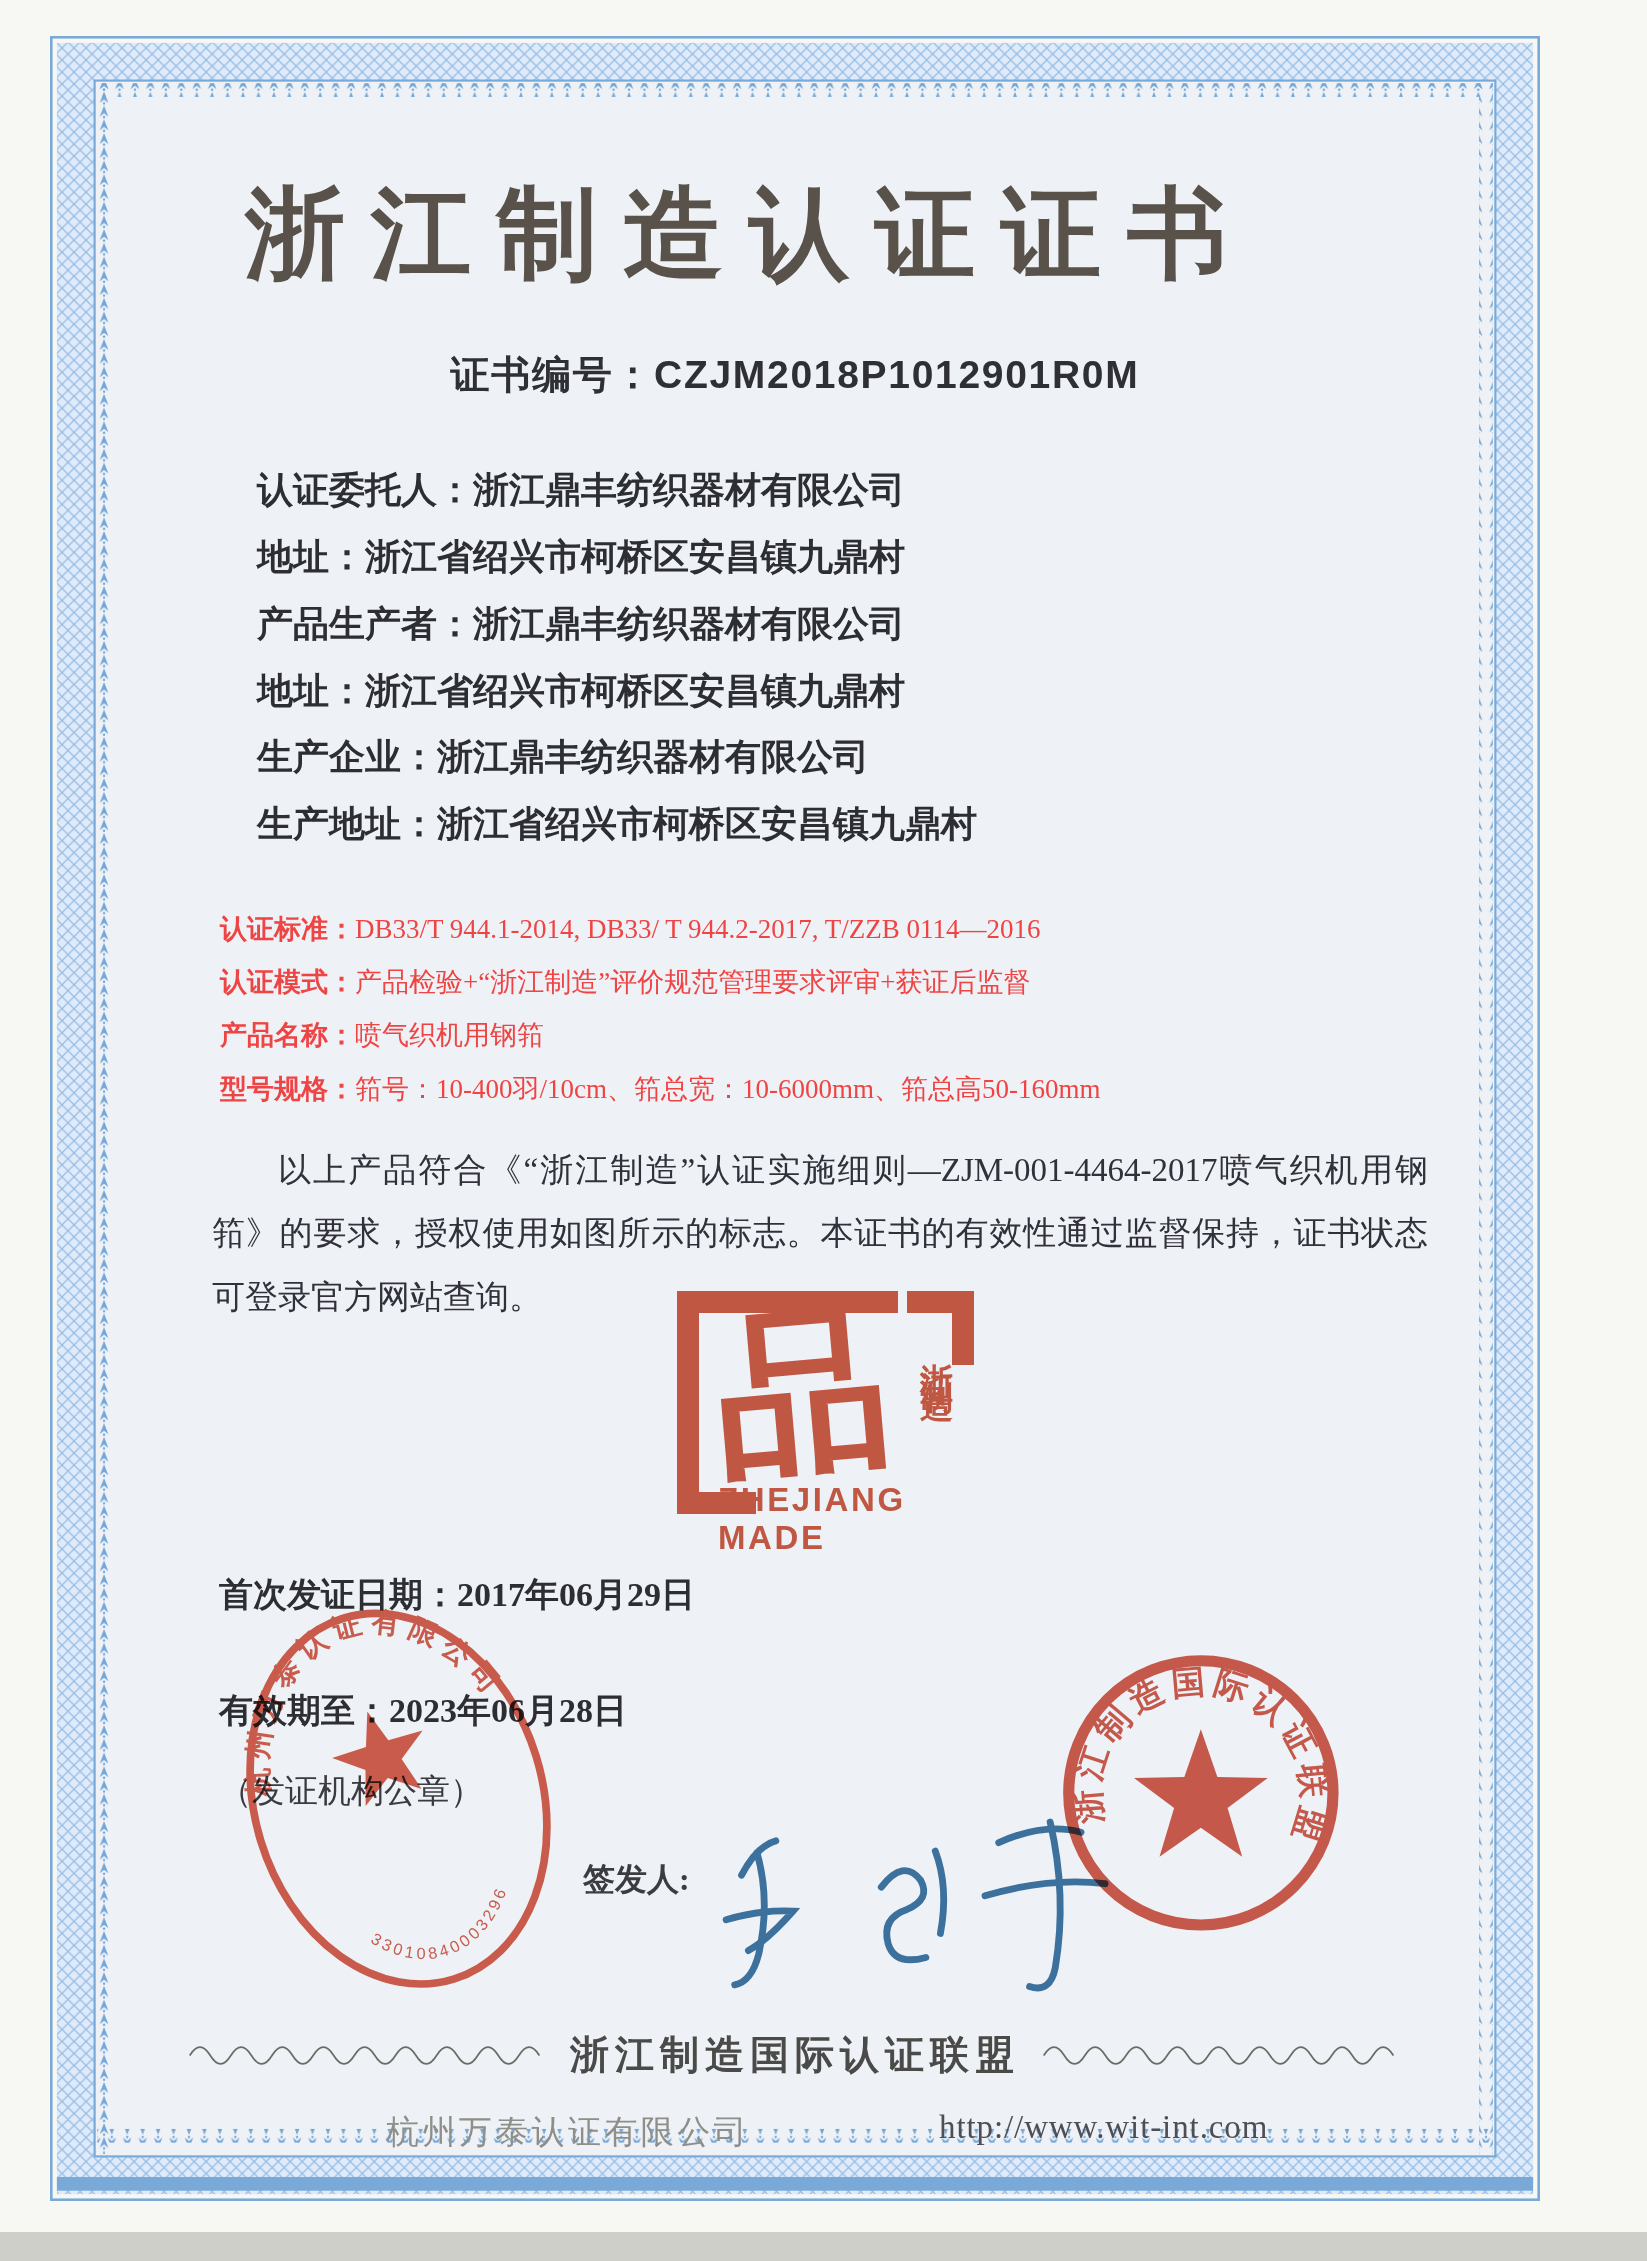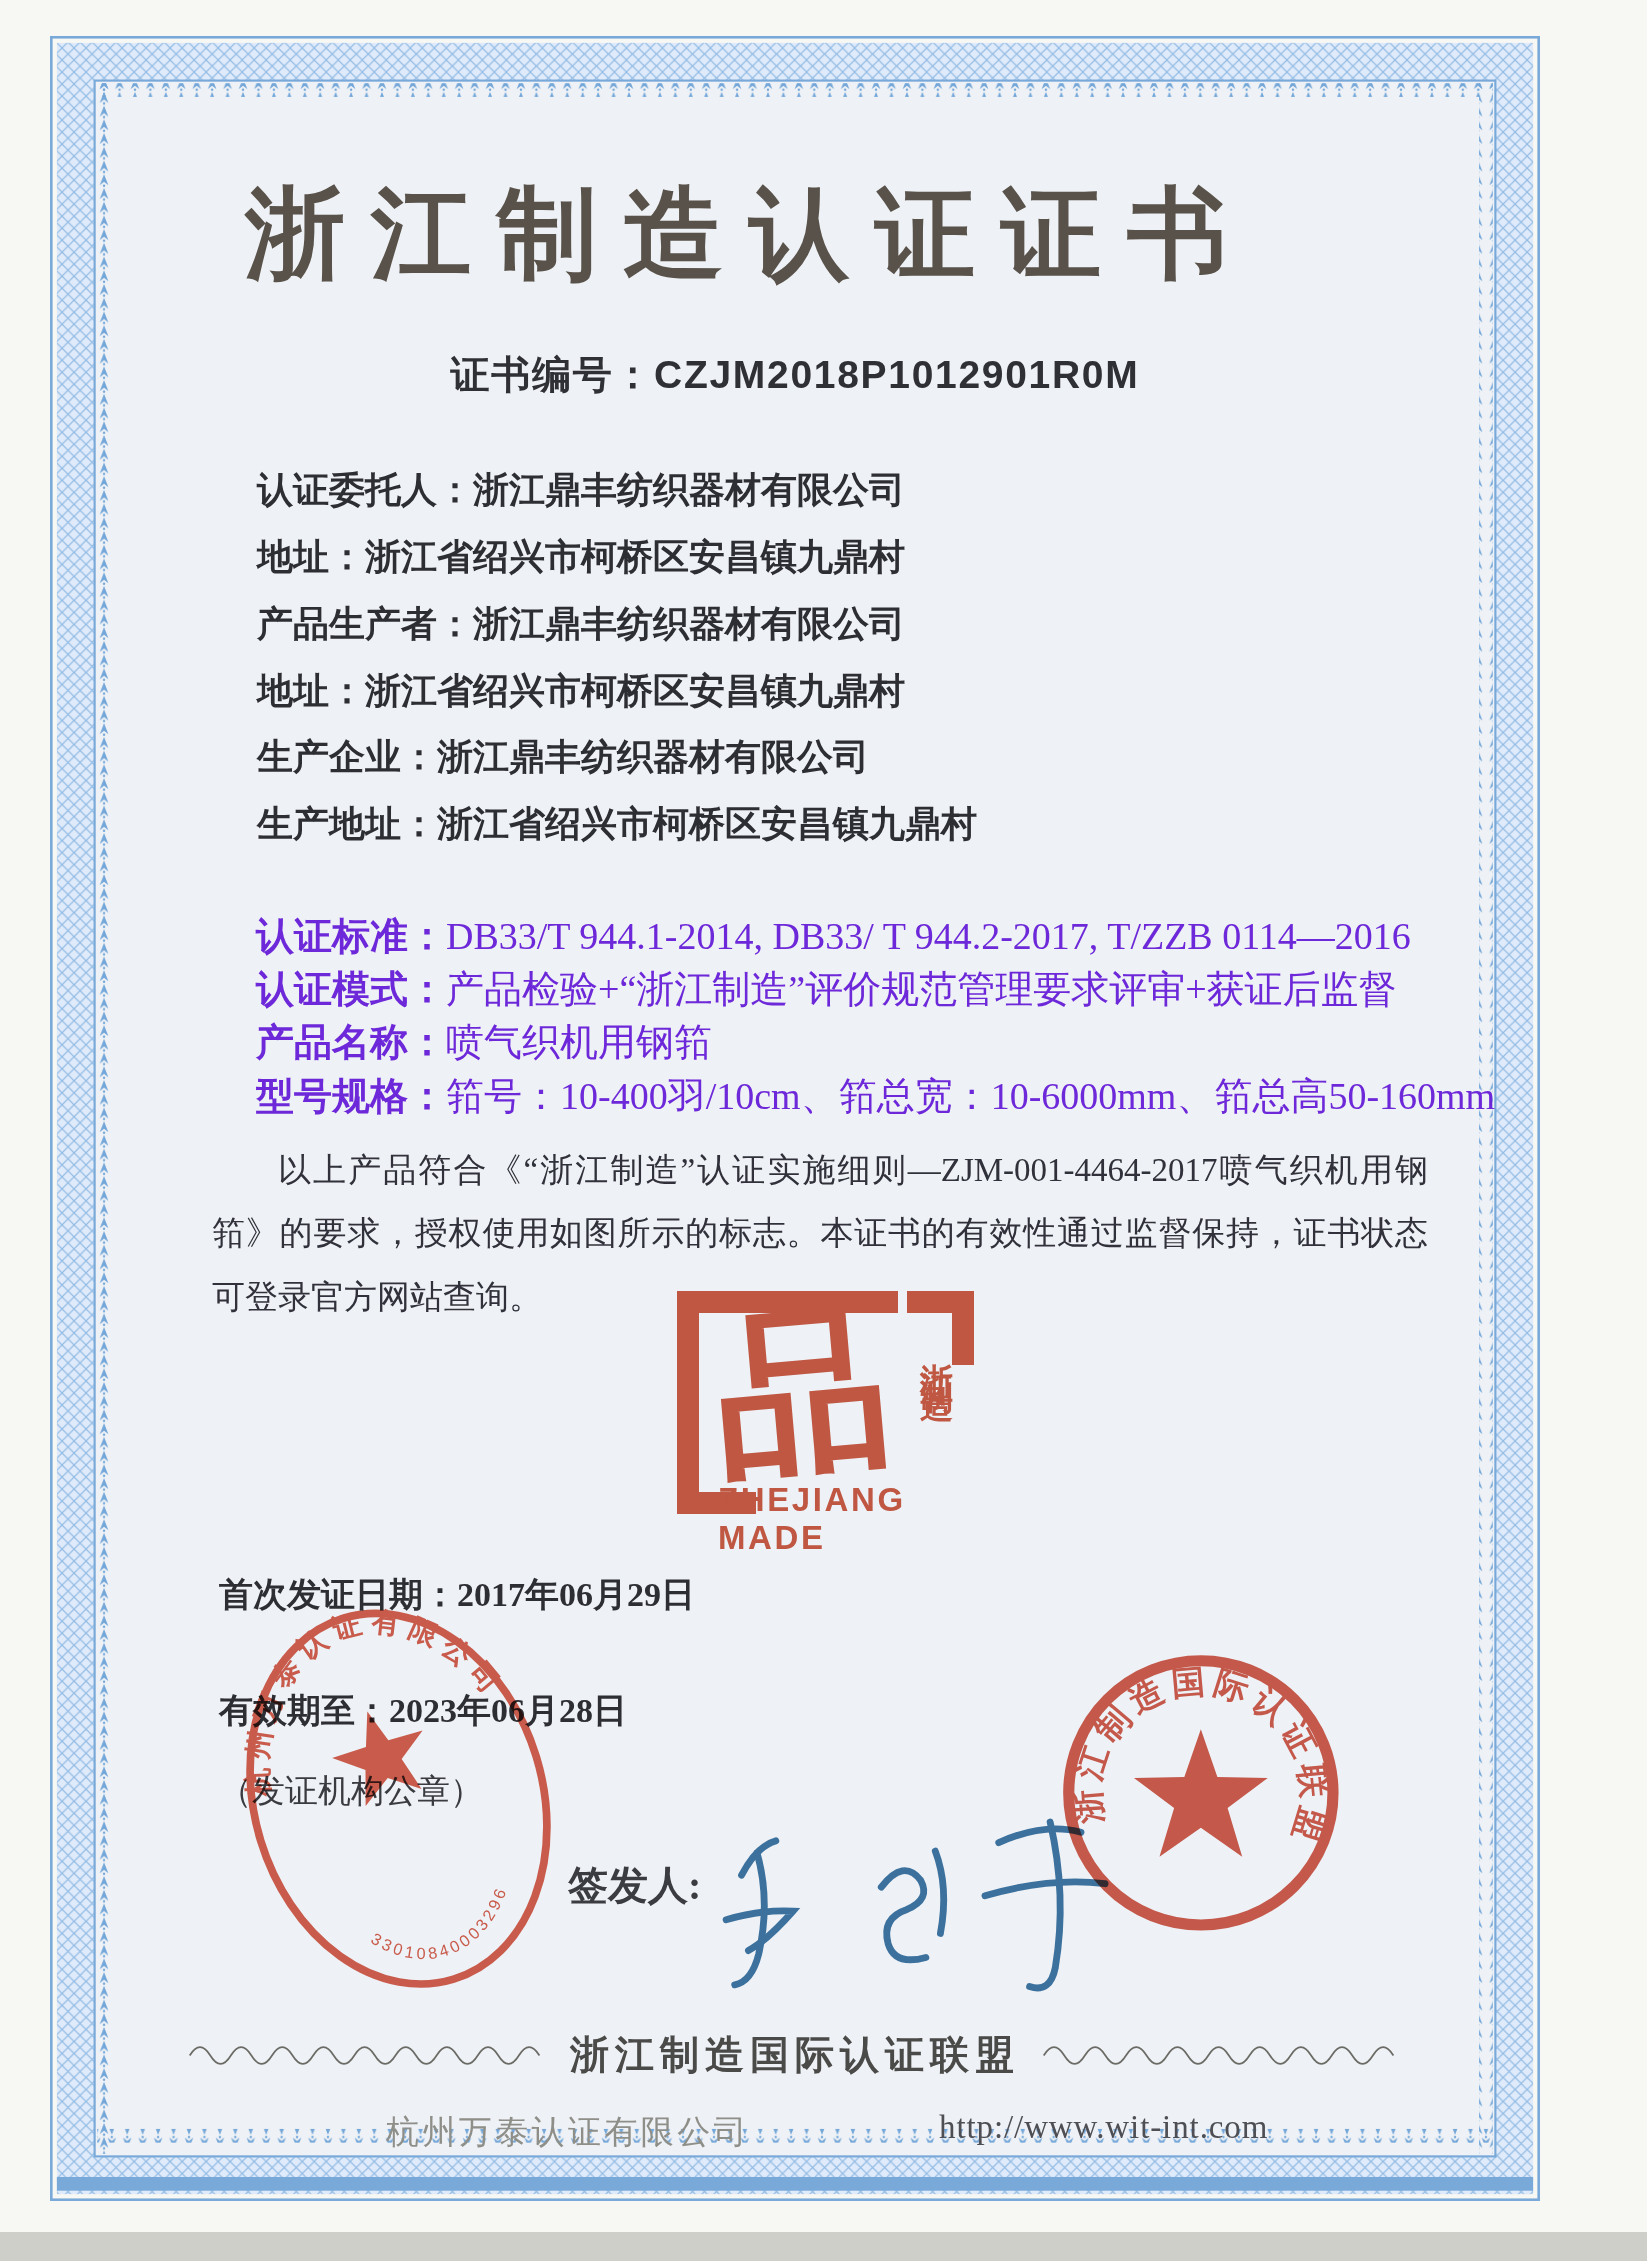--- a/index.html
+++ b/index.html
@@ -20,21 +20,21 @@
   .title{left:50px;top:168px;width:1372px;text-align:center;
          font-size:100px;font-weight:700;letter-spacing:0.26em;color:#59524a;
          text-indent:0.26em;}
   .certno{left:50px;top:348px;width:1490px;text-align:center;
           font-size:39px;font-weight:700;color:#2f3035;letter-spacing:1.7px;}
 
   .fieldrow{left:220px;font-size:36px;color:#2d2e33;white-space:nowrap;}
   .fieldrow .lab{font-weight:700;margin-left:37px;}
   .fieldrow .val{font-weight:600;}
 
-  .detailrow{left:220px;font-size:38px;color:#6d28d9;white-space:nowrap;margin-left:36px;}
+  .detailrow{left:220px;font-size:27px;color:#ef4444;white-space:nowrap;}
   .detailrow .lab{font-weight:700;}
   .detailrow .val{font-weight:500;}
 
   .statement{left:212px;top:1139px;width:1216px;font-size:33px;line-height:1.92;
              color:#30313a;text-align:justify;text-indent:2em;font-weight:400;}
 
   
   .logo{left:672px;top:1284px;width:302px;height:276px;color:#bf5742;}
   .logo .bar{position:absolute;background:#bf5742;}
   .lg-left{left:5.1px;top:6.9px;width:22px;height:223px;}
@@ -48,21 +48,21 @@
   .lg-vert{position:absolute;right:15.4px;top:53px;writing-mode:vertical-rl;
            font-size:33px;font-weight:700;letter-spacing:8.6px;
            font-family:"Liberation Sans","DejaVu Sans",sans-serif;}
   .lg-caption{position:absolute;left:46px;top:197px;font-size:33px;font-weight:700;
               letter-spacing:2.6px;font-family:"Liberation Sans","DejaVu Sans",sans-serif;}
 
   .daterow{left:219px;font-size:34px;color:#2d2e33;white-space:nowrap;}
   .daterow .lab{font-weight:700;}
   .daterow .val{font-weight:600;}
   .sealnote{left:219px;top:1769px;font-size:33px;color:#3a3b40;font-weight:500;}
-  .signer{left:568px;top:1858px;font-size:40px;font-weight:600;color:#3b3c41;}
+  .signer{left:583px;top:1858px;font-size:32px;font-weight:600;color:#3b3c41;}
 
   .stamp{z-index:6;mix-blend-mode:multiply;opacity:0.88;}
   .sig-svg{left:697px;top:1791px;z-index:7;mix-blend-mode:multiply;}
 
   .footer-line{left:50px;top:2028px;width:1490px;display:flex;align-items:center;
                justify-content:center;gap:22px;}
   .footer-alliance{font-size:39px;font-weight:700;letter-spacing:6px;color:#4a4a48;}
   .bottom-company{left:386px;top:2110px;font-size:33px;color:#8f8f89;letter-spacing:3.4px;}
   .bottom-site{left:939px;top:2109px;font-size:33px;color:#4e4f54;letter-spacing:0.9px;}
 </style>

